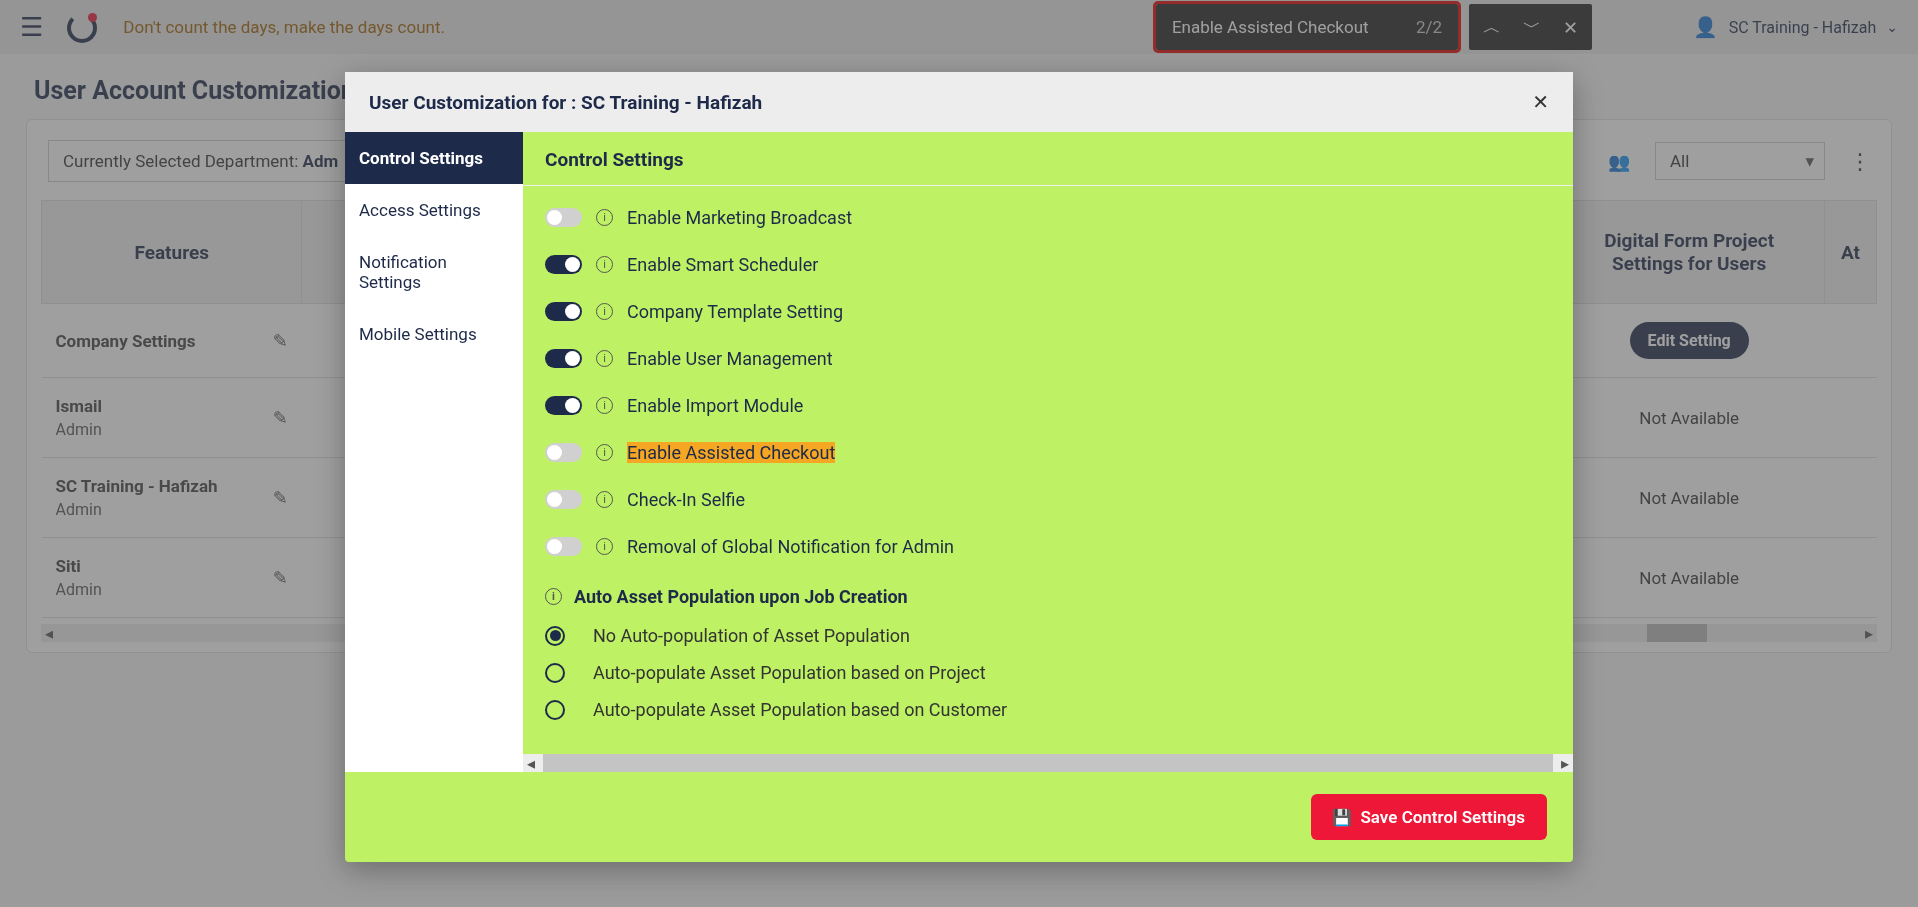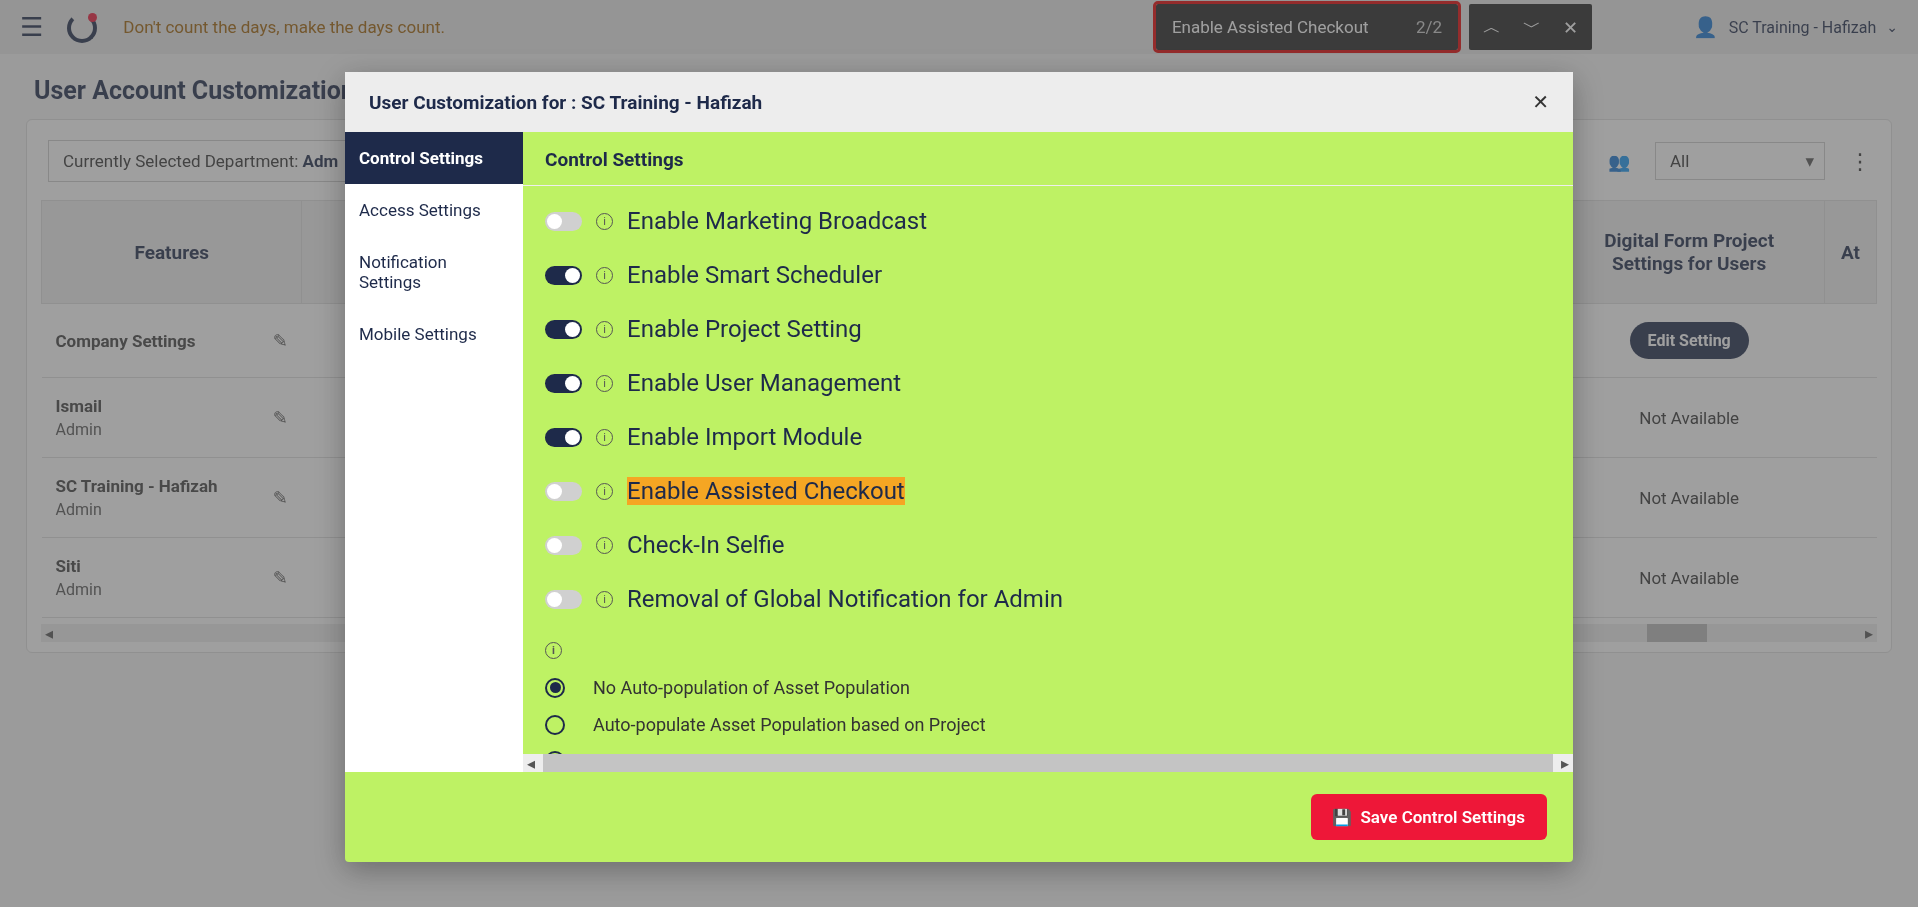--- a/index.html
+++ b/index.html
@@ -63,21 +63,21 @@
   
   .settings-pane { flex:1; display:flex; flex-direction:column; }
   .pane-head { padding: 16px 22px 14px; font-size:19px; font-weight:700; color:#1e2a4a; border-bottom:1px solid #eee;}
   .pane-scroll { flex:1; overflow-y:auto; padding:8px 22px 10px; position:relative;}
   .pane-scroll::-webkit-scrollbar { width:14px;}
   .pane-scroll::-webkit-scrollbar-track { background:#f0f0f0;}
   .pane-scroll::-webkit-scrollbar-thumb { background:#b8b8b8;}
   
   .setting-row { display:flex; align-items:center; gap:14px; padding:13px 0; }
   .info-ico { width:17px; height:17px; border:1.5px solid #555; border-radius:50%; display:flex; align-items:center; justify-content:center; font-size:11px; color:#555;}
-  .setting-label { font-size:24px; color:#1e2a4a; }
+  .setting-label { font-size:18px; color:#1e2a4a; }
   .hl { background:#f5a623; }
   
   .toggle { width:37px; height:19px; background:#d0d0d0; border-radius:999px; position:relative; cursor:pointer; flex-shrink:0;}
   .toggle::after { content:""; position:absolute; width:15px; height:15px; background:#fff; border-radius:50%; top:2px; left:2px; transition:all .15s;}
   .toggle.on { background:#1e2a4a;}
   .toggle.on::after { left:20px;}
   
   .section-hd { display:flex; align-items:center; gap:12px; padding:16px 0 10px; font-size:18px; font-weight:700; color:#1e2a4a;}
   .radio-row { display:flex; align-items:center; gap:28px; padding:8px 0;}
   .radio { width:20px; height:20px; border:2px solid #1e2a4a; border-radius:50%; display:flex; align-items:center; justify-content:center; cursor:pointer;}
@@ -225,21 +225,21 @@
               <span class="setting-label">Enable Marketing Broadcast</span>
             </div>
             <div class="setting-row">
               <div class="toggle on"></div>
               <span class="info-ico">i</span>
               <span class="setting-label">Enable Smart Scheduler</span>
             </div>
             <div class="setting-row">
               <div class="toggle on"></div>
               <span class="info-ico">i</span>
-              <span class="setting-label">Enable Project Setting</span>
+              <span class="setting-label">Company Template Setting</span>
             </div>
             <div class="setting-row">
               <div class="toggle on"></div>
               <span class="info-ico">i</span>
               <span class="setting-label">Enable User Management</span>
             </div>
             <div class="setting-row">
               <div class="toggle on"></div>
               <span class="info-ico">i</span>
               <span class="setting-label">Enable Import Module</span>
@@ -254,31 +254,33 @@
               <span class="info-ico">i</span>
               <span class="setting-label">Check-In Selfie</span>
             </div>
             <div class="setting-row">
               <div class="toggle"></div>
               <span class="info-ico">i</span>
               <span class="setting-label">Removal of Global Notification for Admin</span>
             </div>
             <div class="section-hd">
               <span class="info-ico">i</span>
+              <span>Auto Asset Population upon Job Creation</span>
             </div>
             <div class="radio-row">
               <div class="radio sel"></div>
               <span class="radio-label">No Auto-population of Asset Population</span>
             </div>
             <div class="radio-row">
               <div class="radio"></div>
               <span class="radio-label">Auto-populate Asset Population based on Project</span>
             </div>
             <div class="radio-row">
               <div class="radio"></div>
+              <span class="radio-label">Auto-populate Asset Population based on Customer</span>
             </div>
           </div>
         <div class="modal-hscroll">
             <div class="modal-hscroll-thumb"></div>
           </div>
       </div>
     </div>
     <div class="modal-foot">
       <button class="save-btn">
         <span class="save-ico">💾</span>

